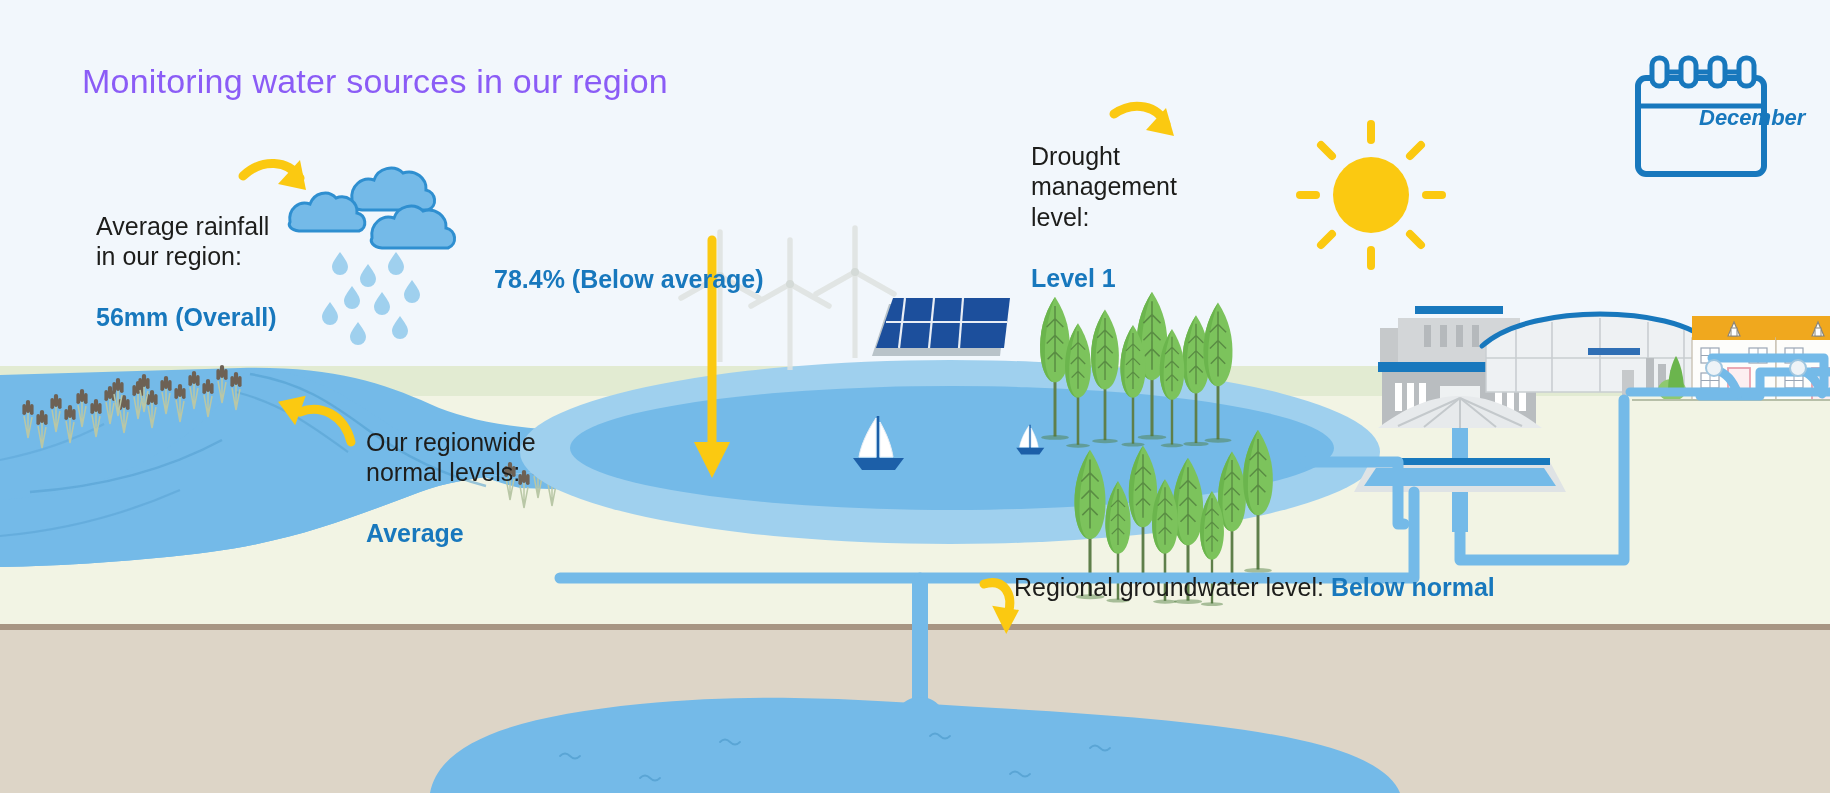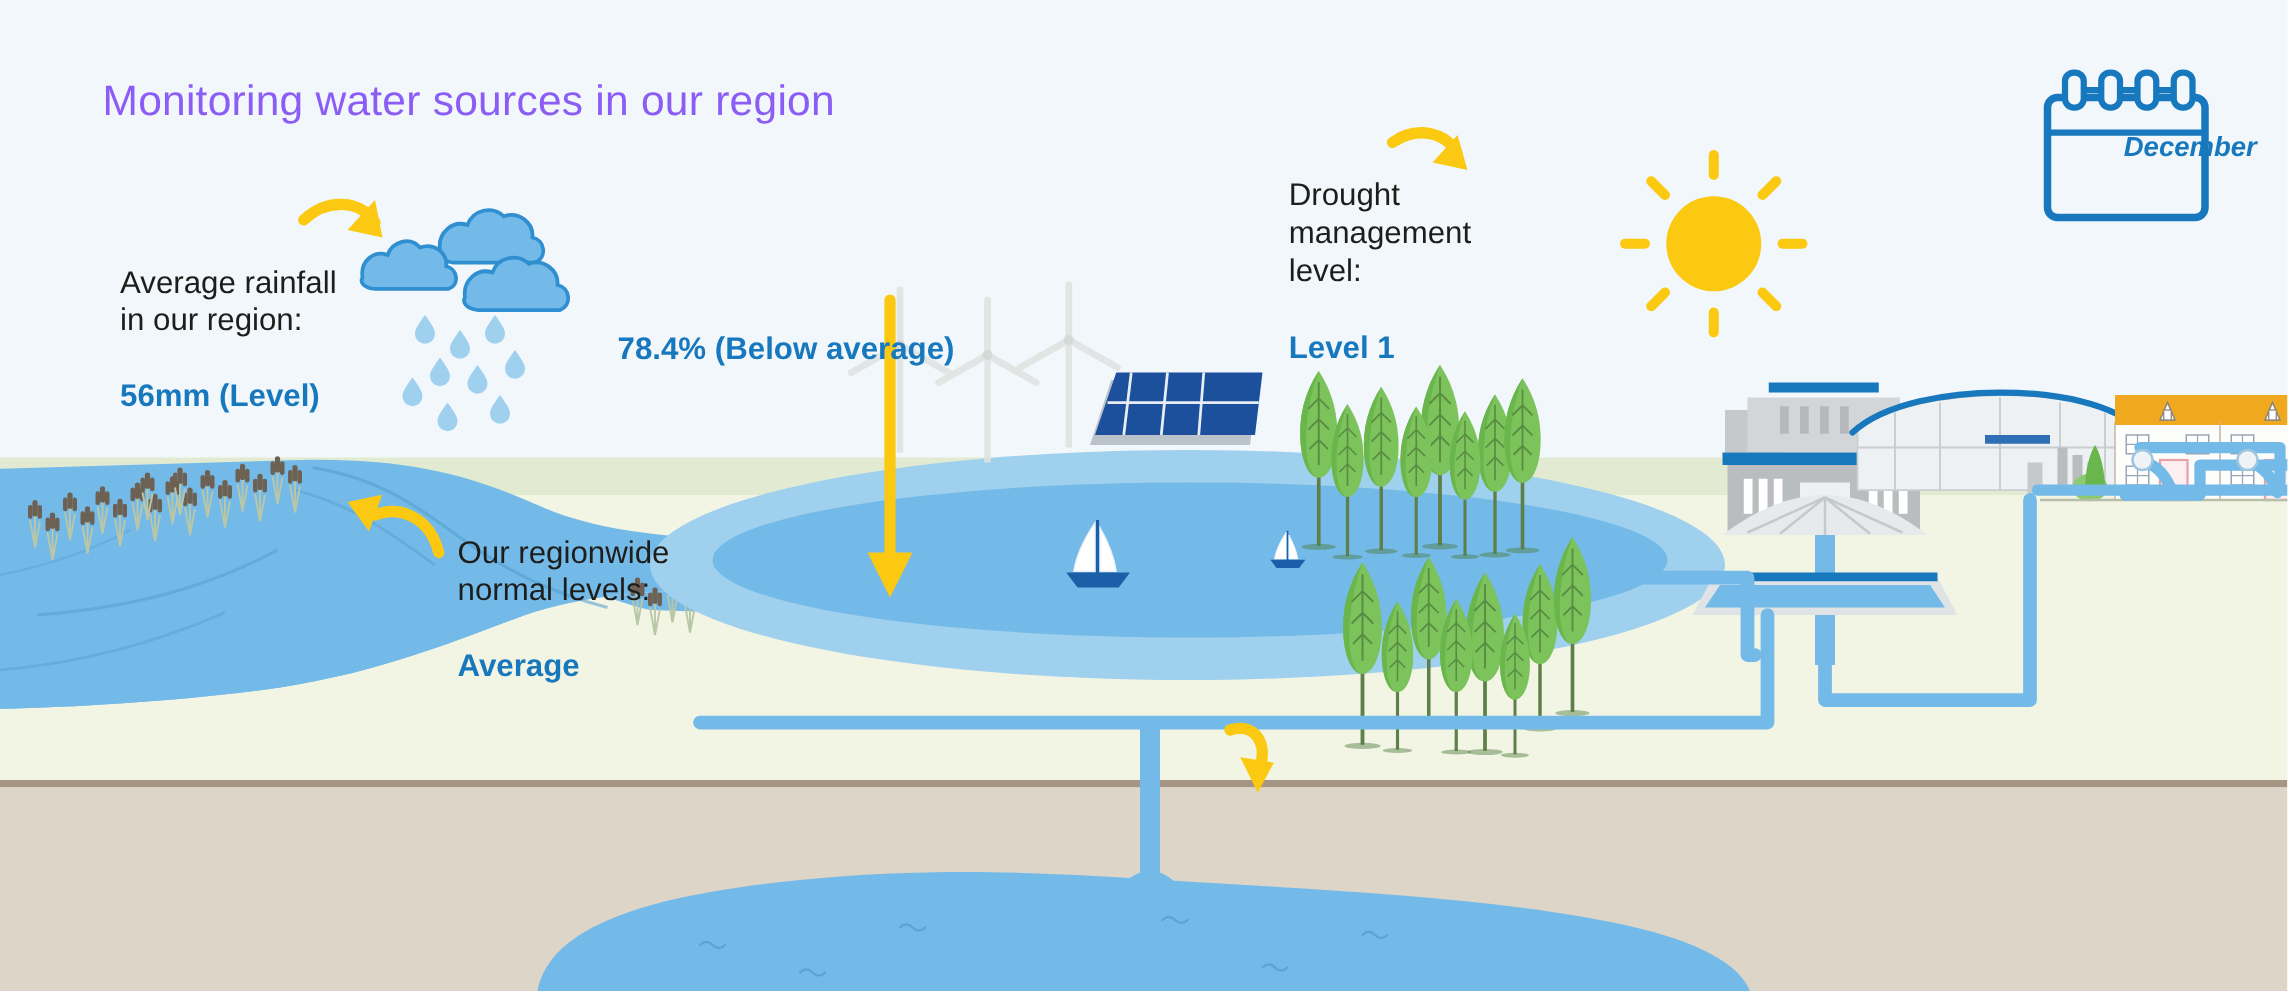--- a/index.html
+++ b/index.html
@@ -347,37 +347,41 @@
         <rect x="1739" y="58" width="15" height="28" rx="7"></rect>
       </g>
     </g>
   </svg>
 
   <div class="title">Monitoring water sources in our region</div>
 
   <div class="lbl" id="lbl-rain">
     <span>Average rainfall
 in our region:</span><br>
-    <span class="val">56mm (Level)</span>
+    <span class="val">56mm (Overall)</span>
   </div>
 
   <div class="lbl" id="lbl-res">
     <br>
     <span class="val">78.4% (Below average)</span>
   </div>
 
   <div class="lbl" id="lbl-drought">
     <span>Drought
 management
 level:</span><br>
     <span class="val">Level 1</span>
   </div>
 
   <div class="lbl" id="lbl-river">
     <span>Our regionwide
 normal levels:</span><br>
     <span class="val">Average</span>
   </div>
 
+  <div class="lbl" id="lbl-ground">
+    <span>Regional groundwater level:</span>
+    <span class="val">Below normal</span>
+  </div>
 
   <div id="lbl-cal">December</div>
 
 </div>
 
 </body></html>

